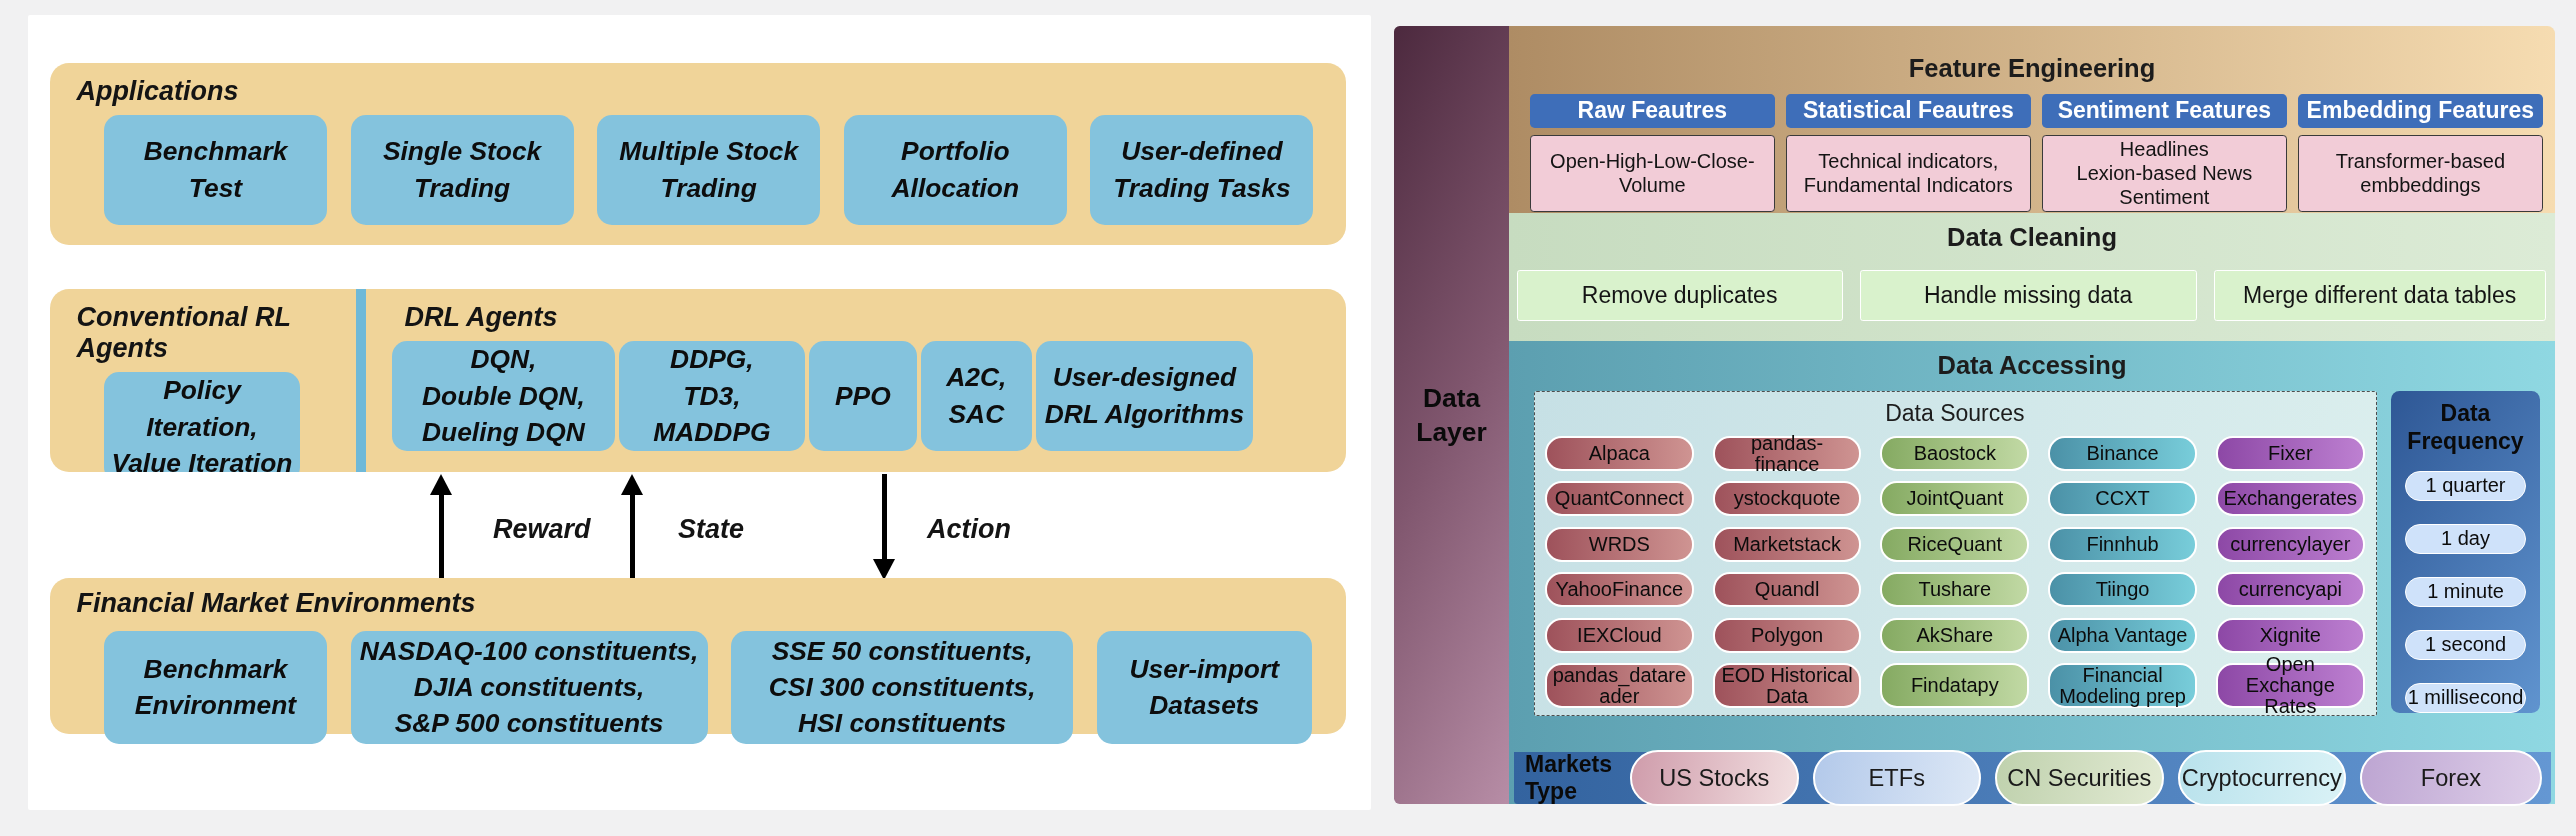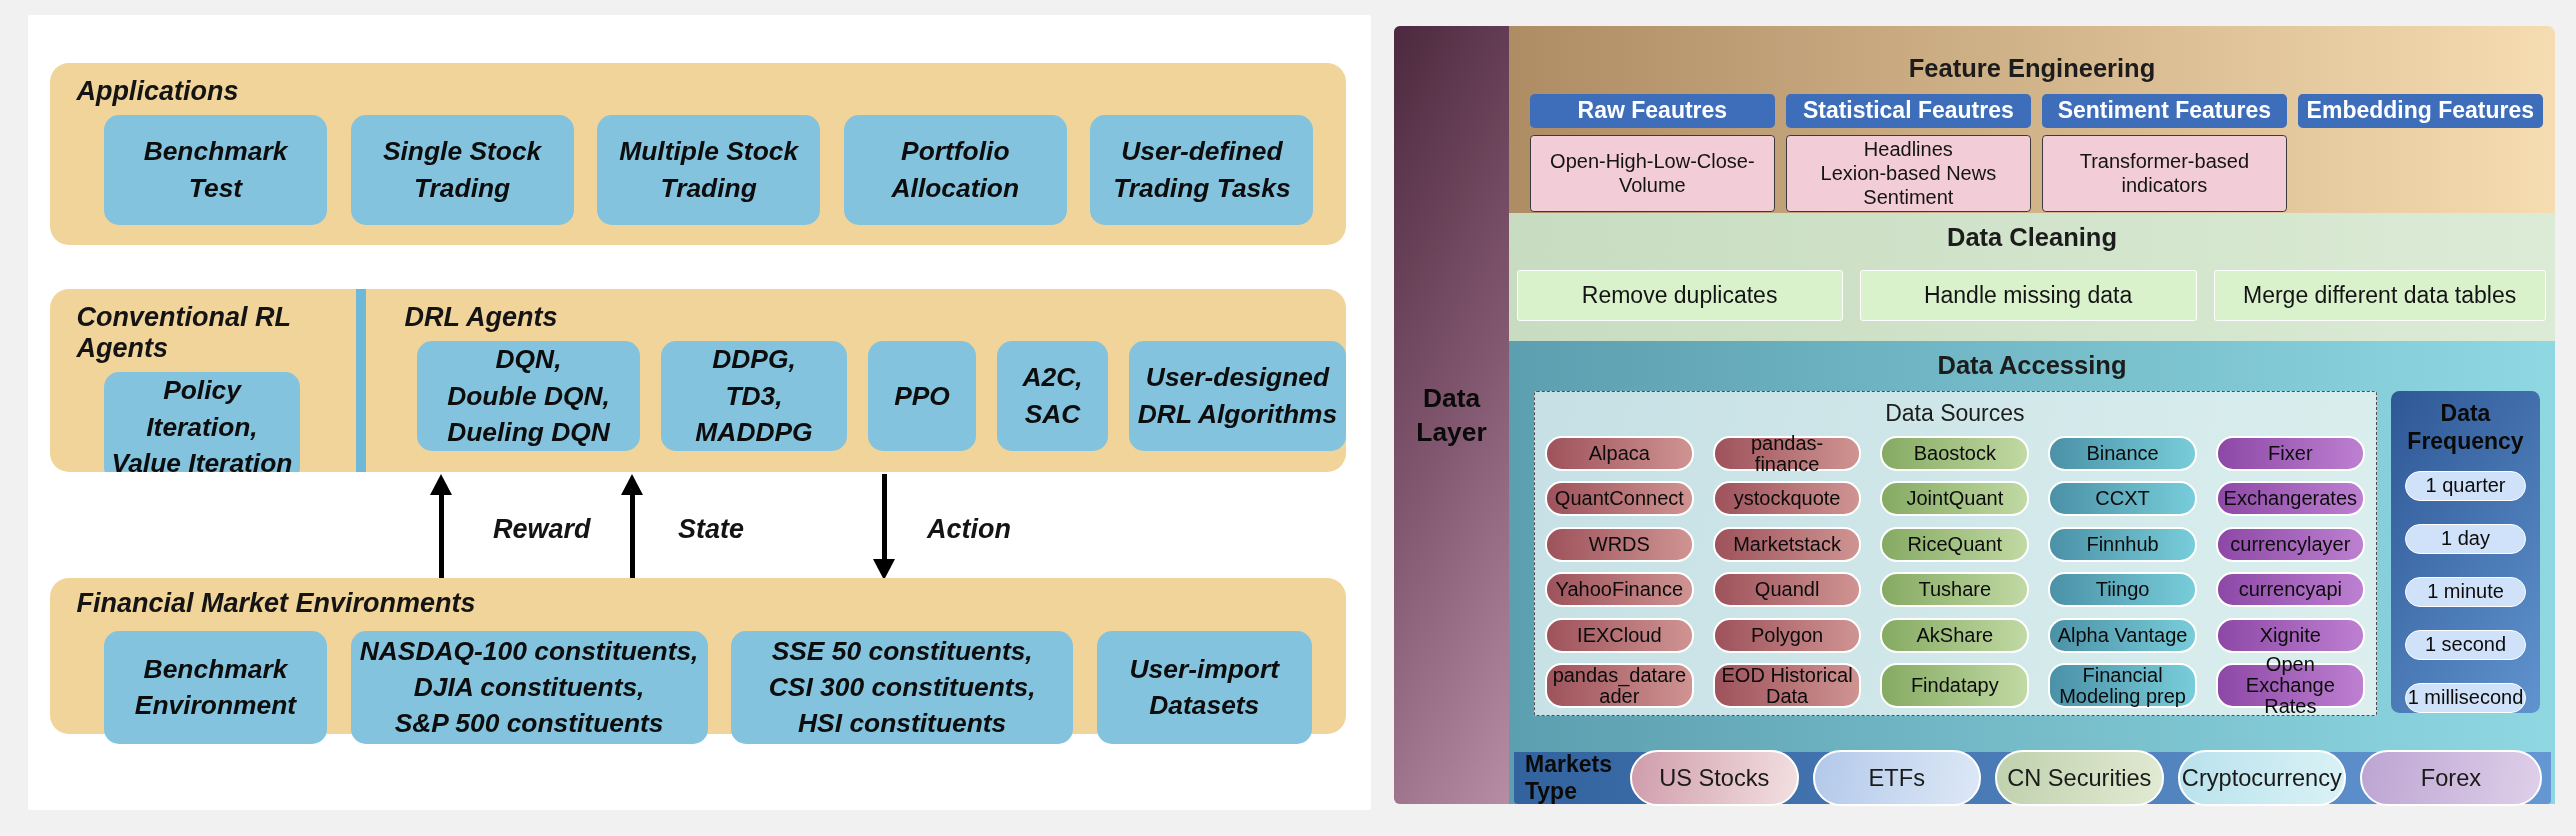--- a/index.html
+++ b/index.html
@@ -16,21 +16,21 @@
   .tt { font-style:italic; font-weight:bold; font-size:27px; color:#141414; padding:13.2px 0 0 26.4px; }
   .row { display:flex; gap:23.6px; padding-left:54px; margin-top:7.6px; }
   .bb { background:#84c3dd; border-radius:15px; display:flex; align-items:center; justify-content:center;
         text-align:center; font-style:italic; font-weight:bold; font-size:26.4px; line-height:1.38;
         white-space:pre-line; color:#0d0d0d; height:110px; }
   .bb-env { height:113px; }
   .ag-left { width:306px; flex:0 0 306px; }
   .ag-stripe { width:10.4px; flex:0 0 10.4px; background:#6fb9d8; }
   .ag-right { flex:1; }
   .ag-right .tt { padding-left:38px; }
-  .ag-right .row { padding-left:25.5px; gap:21px;justify-content:flex-end; }
+  .ag-right .row { padding-left:25.5px; gap:4px; }
   .tan-envs .tt { padding-top:10.4px; }
   .tan-envs .row { margin-top:11.3px; }
 
   .arrow-line { position:absolute; width:4.7px; background:#000; }
   .arrow-head-up { position:absolute; width:0; height:0; border-left:11.3px solid transparent; border-right:11.3px solid transparent; border-bottom:21px solid #000; }
   .arrow-head-down { position:absolute; width:0; height:0; border-left:11.3px solid transparent; border-right:11.3px solid transparent; border-top:21px solid #000; }
   .flow-label { position:absolute; font-style:italic; font-weight:bold; font-size:27px; color:#141414; }
 
   
   .right-panel { position:absolute; left:1394px; top:26.4px; width:1161px; height:778px; display:flex; }
@@ -176,25 +176,27 @@
 
       <div class="fe-section">
         <div class="sec-title">Feature Engineering</div>
         <div class="fe-grid">
           <div class="fe-header">Raw Feautres</div>
           <div class="fe-header">Statistical Feautres</div>
           <div class="fe-header">Sentiment Features</div>
           <div class="fe-header">Embedding Features</div>
           <div class="fe-box">Open-High-Low-Close-
 Volume</div>
+          <div class="fe-box">Technical indicators,
+Fundamental Indicators</div>
           <div class="fe-box">Headlines
 Lexion-based News
 Sentiment</div>
           <div class="fe-box">Transformer-based
-indicators</div>
+embbeddings</div>
         </div>
       </div>
 
       <div class="dc-section">
         <div class="sec-title">Data Cleaning</div>
         <div class="dc-row">
           <div class="dc-box" style="flex:0 0 326px">Remove duplicates</div>
           <div class="dc-box" style="flex:0 0 337px">Handle missing data</div>
           <div class="dc-box" style="flex:1">Merge different data tables</div>
         </div>

